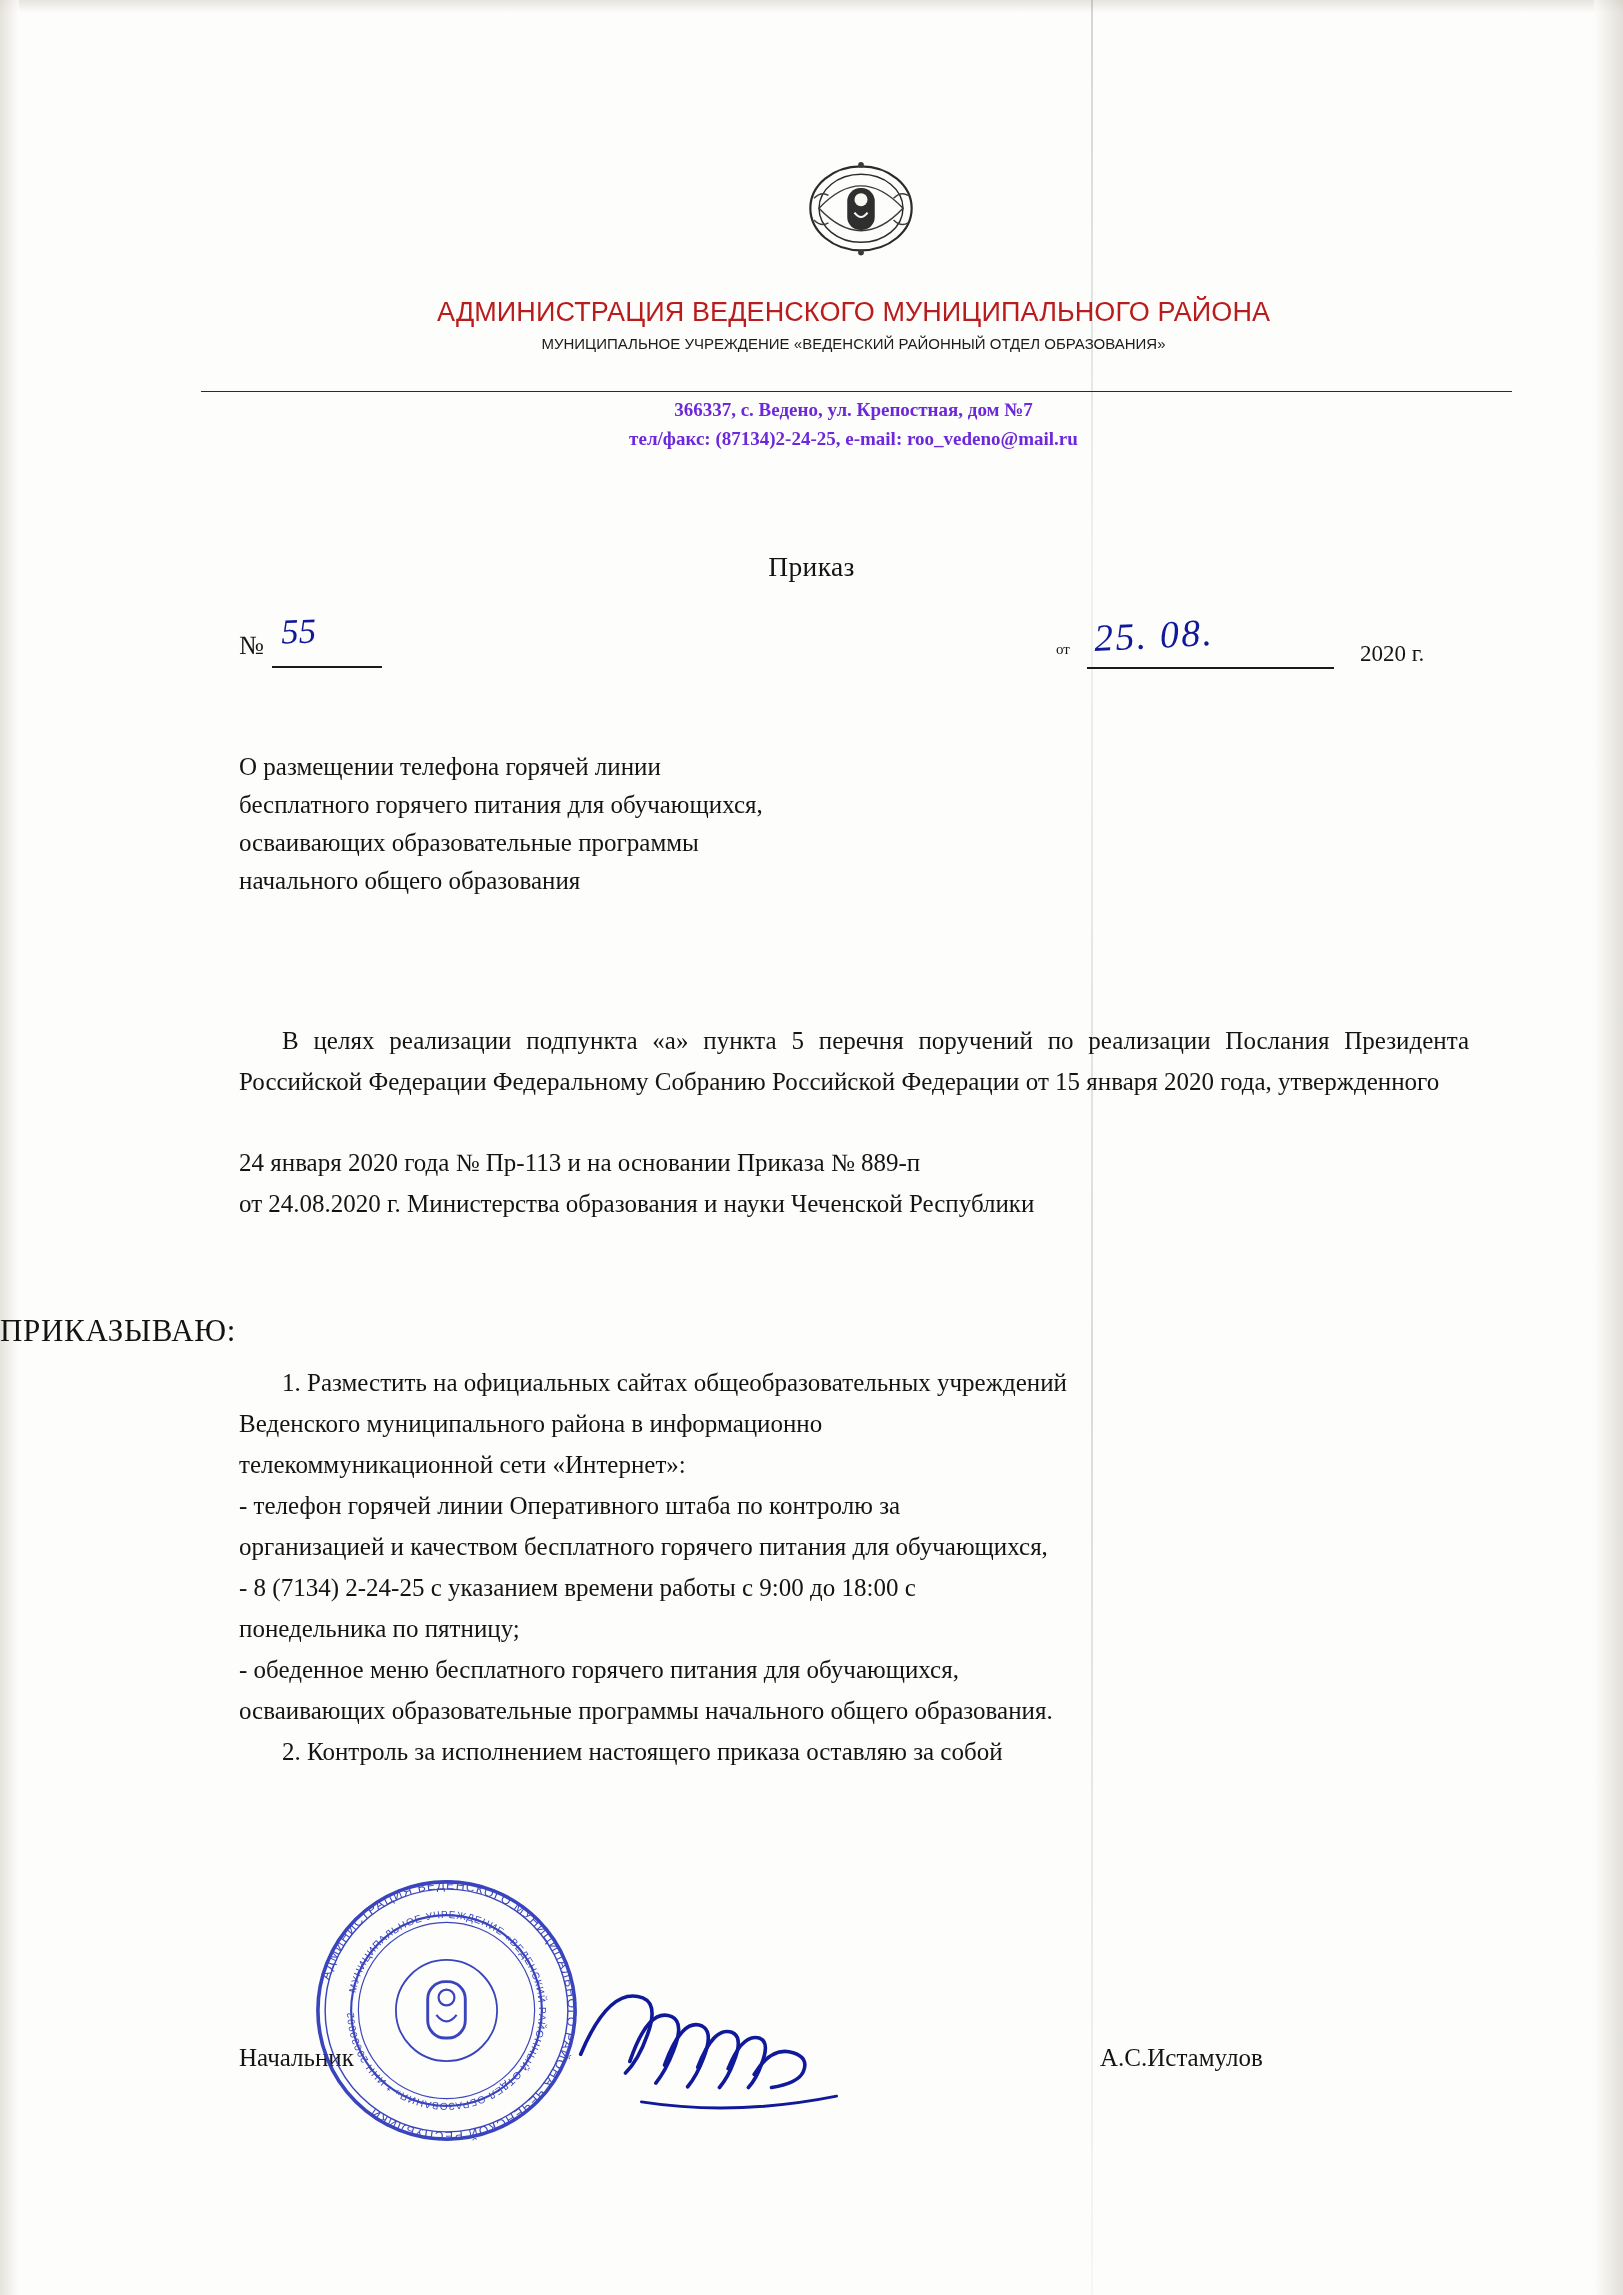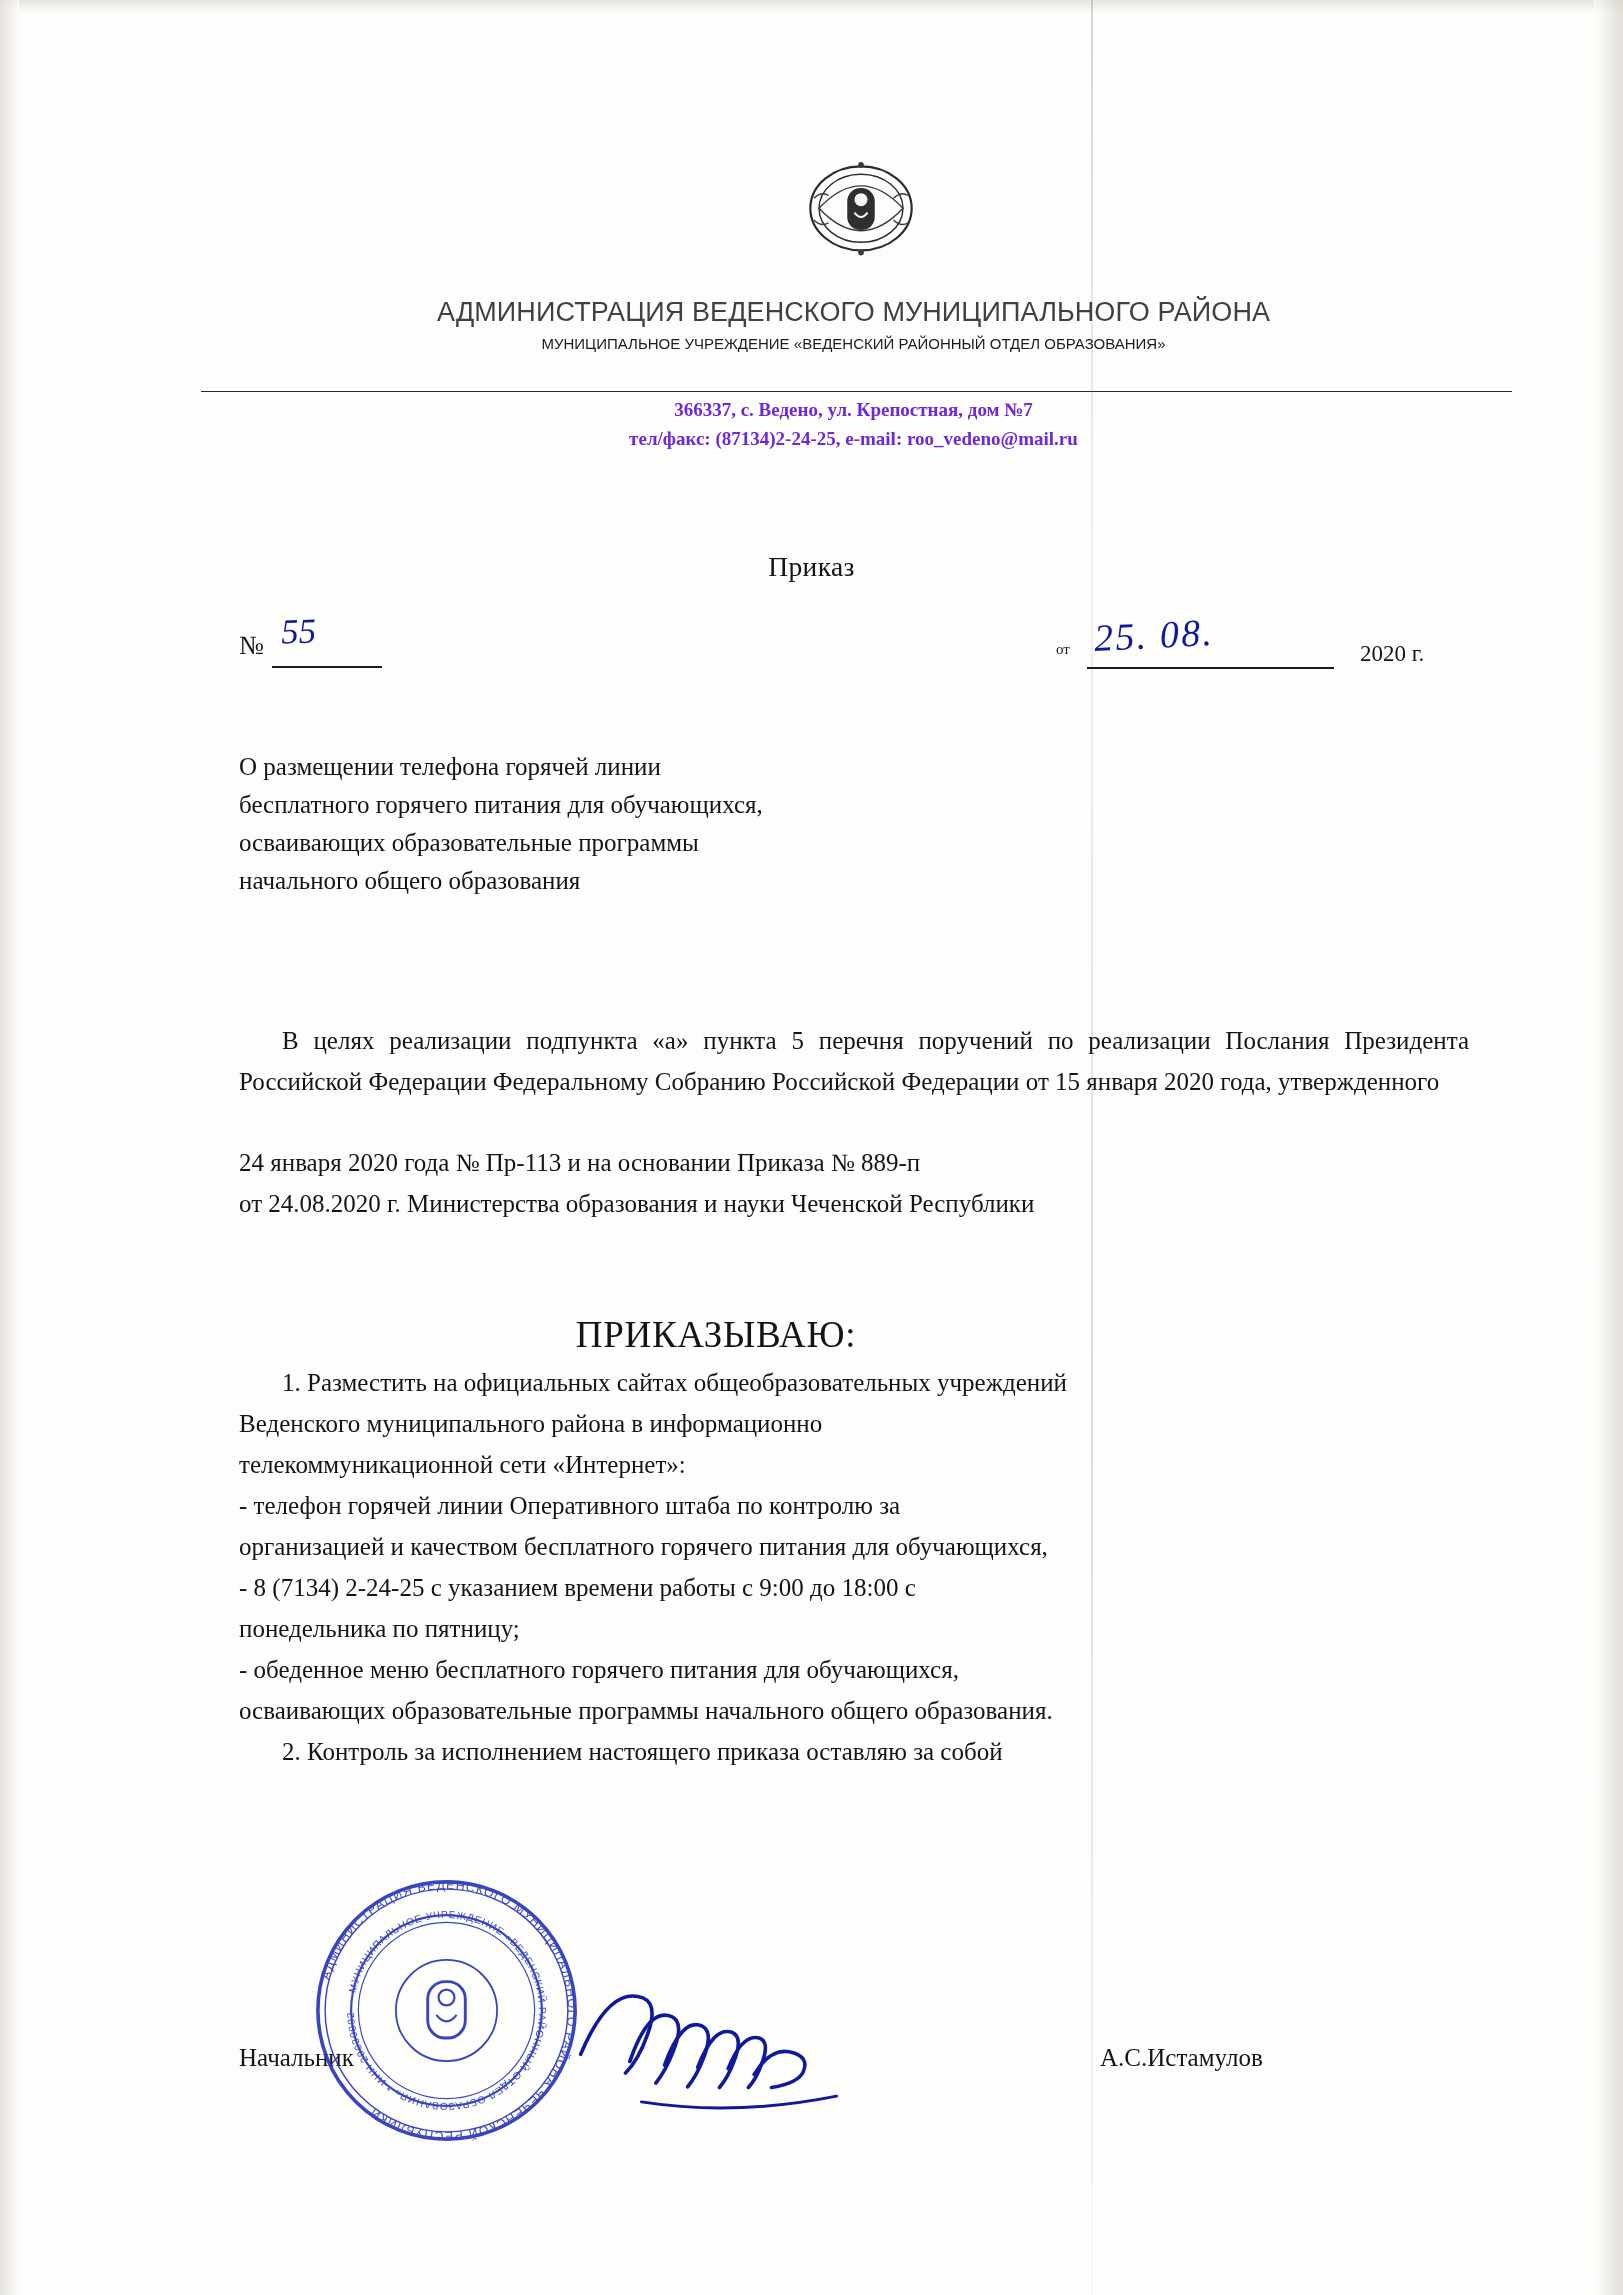--- a/index.html
+++ b/index.html
@@ -65,21 +65,21 @@
     position: absolute;
     left: 217px;
     top: 297px;
     width: 1273px;
     text-align: center;
   }
   .org-title {
     font-family: "Liberation Sans", sans-serif;
     font-size: 27px;
     letter-spacing: 0.1px;
-    color: #404040;
+    color: #b91c1c;
     white-space: nowrap;
   }
   .org-subtitle {
     font-family: "Liberation Sans", sans-serif;
     font-size: 15px;
     margin-top: 7.2px;
     color: #1b1b1b;
     white-space: nowrap;
   }
   .header-rule {
@@ -201,22 +201,22 @@
     font-size: 25px;
     line-height: 41px;
   }
   .preamble-tail div { white-space: nowrap; }
 
   .order-word {
     position: absolute;
     left: 0;
     top: 1313px;
     width: 1432px;
-    text-align: center;
-    font-size: 37px;
+    text-align: left;
+    font-size: 31px;
     letter-spacing: 0.7px;
   }
 
   .clauses {
     position: absolute;
     left: 239px;
     top: 1362px;
     width: 1273px;
     font-size: 25px;
     line-height: 41px;

